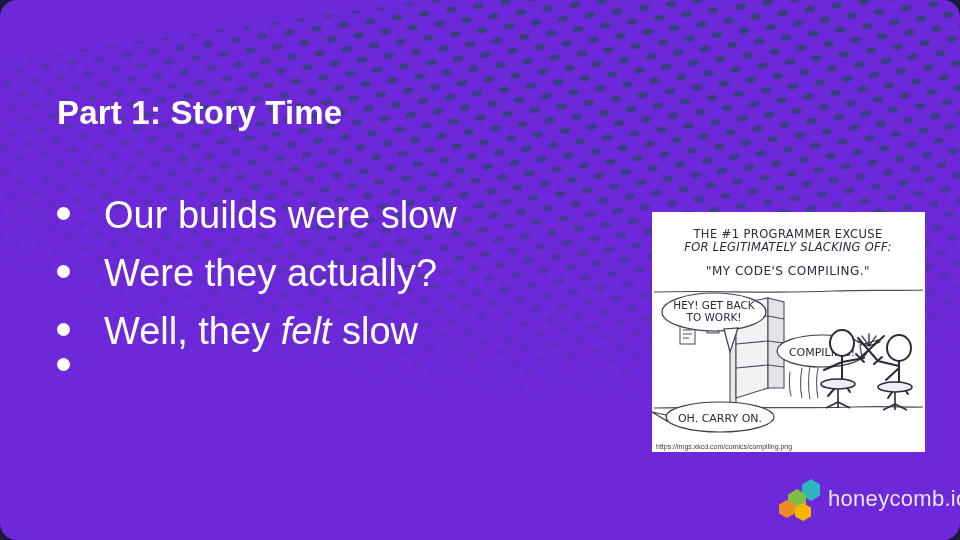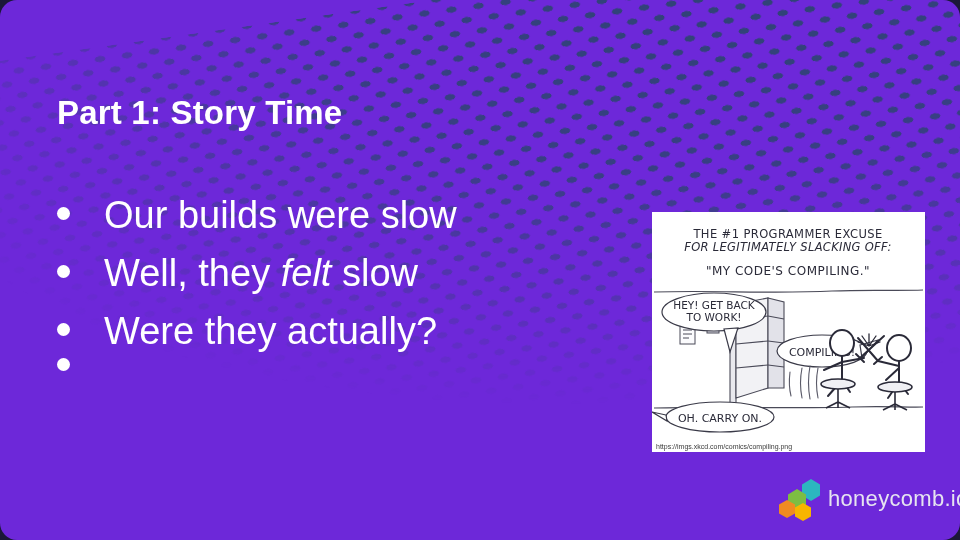--- a/index.html
+++ b/index.html
@@ -125,26 +125,26 @@
 
   <div id="bullets">
 
     <div class="bullet-row">
       <span class="bullet-dot"></span>
       <span class="bullet-text"><span>Our builds were slow</span><em></em><span></span></span>
     </div>
 
     <div class="bullet-row">
       <span class="bullet-dot"></span>
+      <span class="bullet-text"><span>Were they actually?</span><em></em><span></span></span>
+    </div>
+
+    <div class="bullet-row">
+      <span class="bullet-dot"></span>
       <span class="bullet-text"><span>Well, they </span><em>felt</em><span> slow</span></span>
-    </div>
-
-    <div class="bullet-row">
-      <span class="bullet-dot"></span>
-      <span class="bullet-text"><span>Were they actually?</span><em></em><span></span></span>
     </div>
 
     <div class="bullet-row">
       <span class="bullet-dot"></span>
     </div>
 
   </div>
 
   <div id="comic">
     <svg width="273" height="240" viewBox="0 0 273 240">

